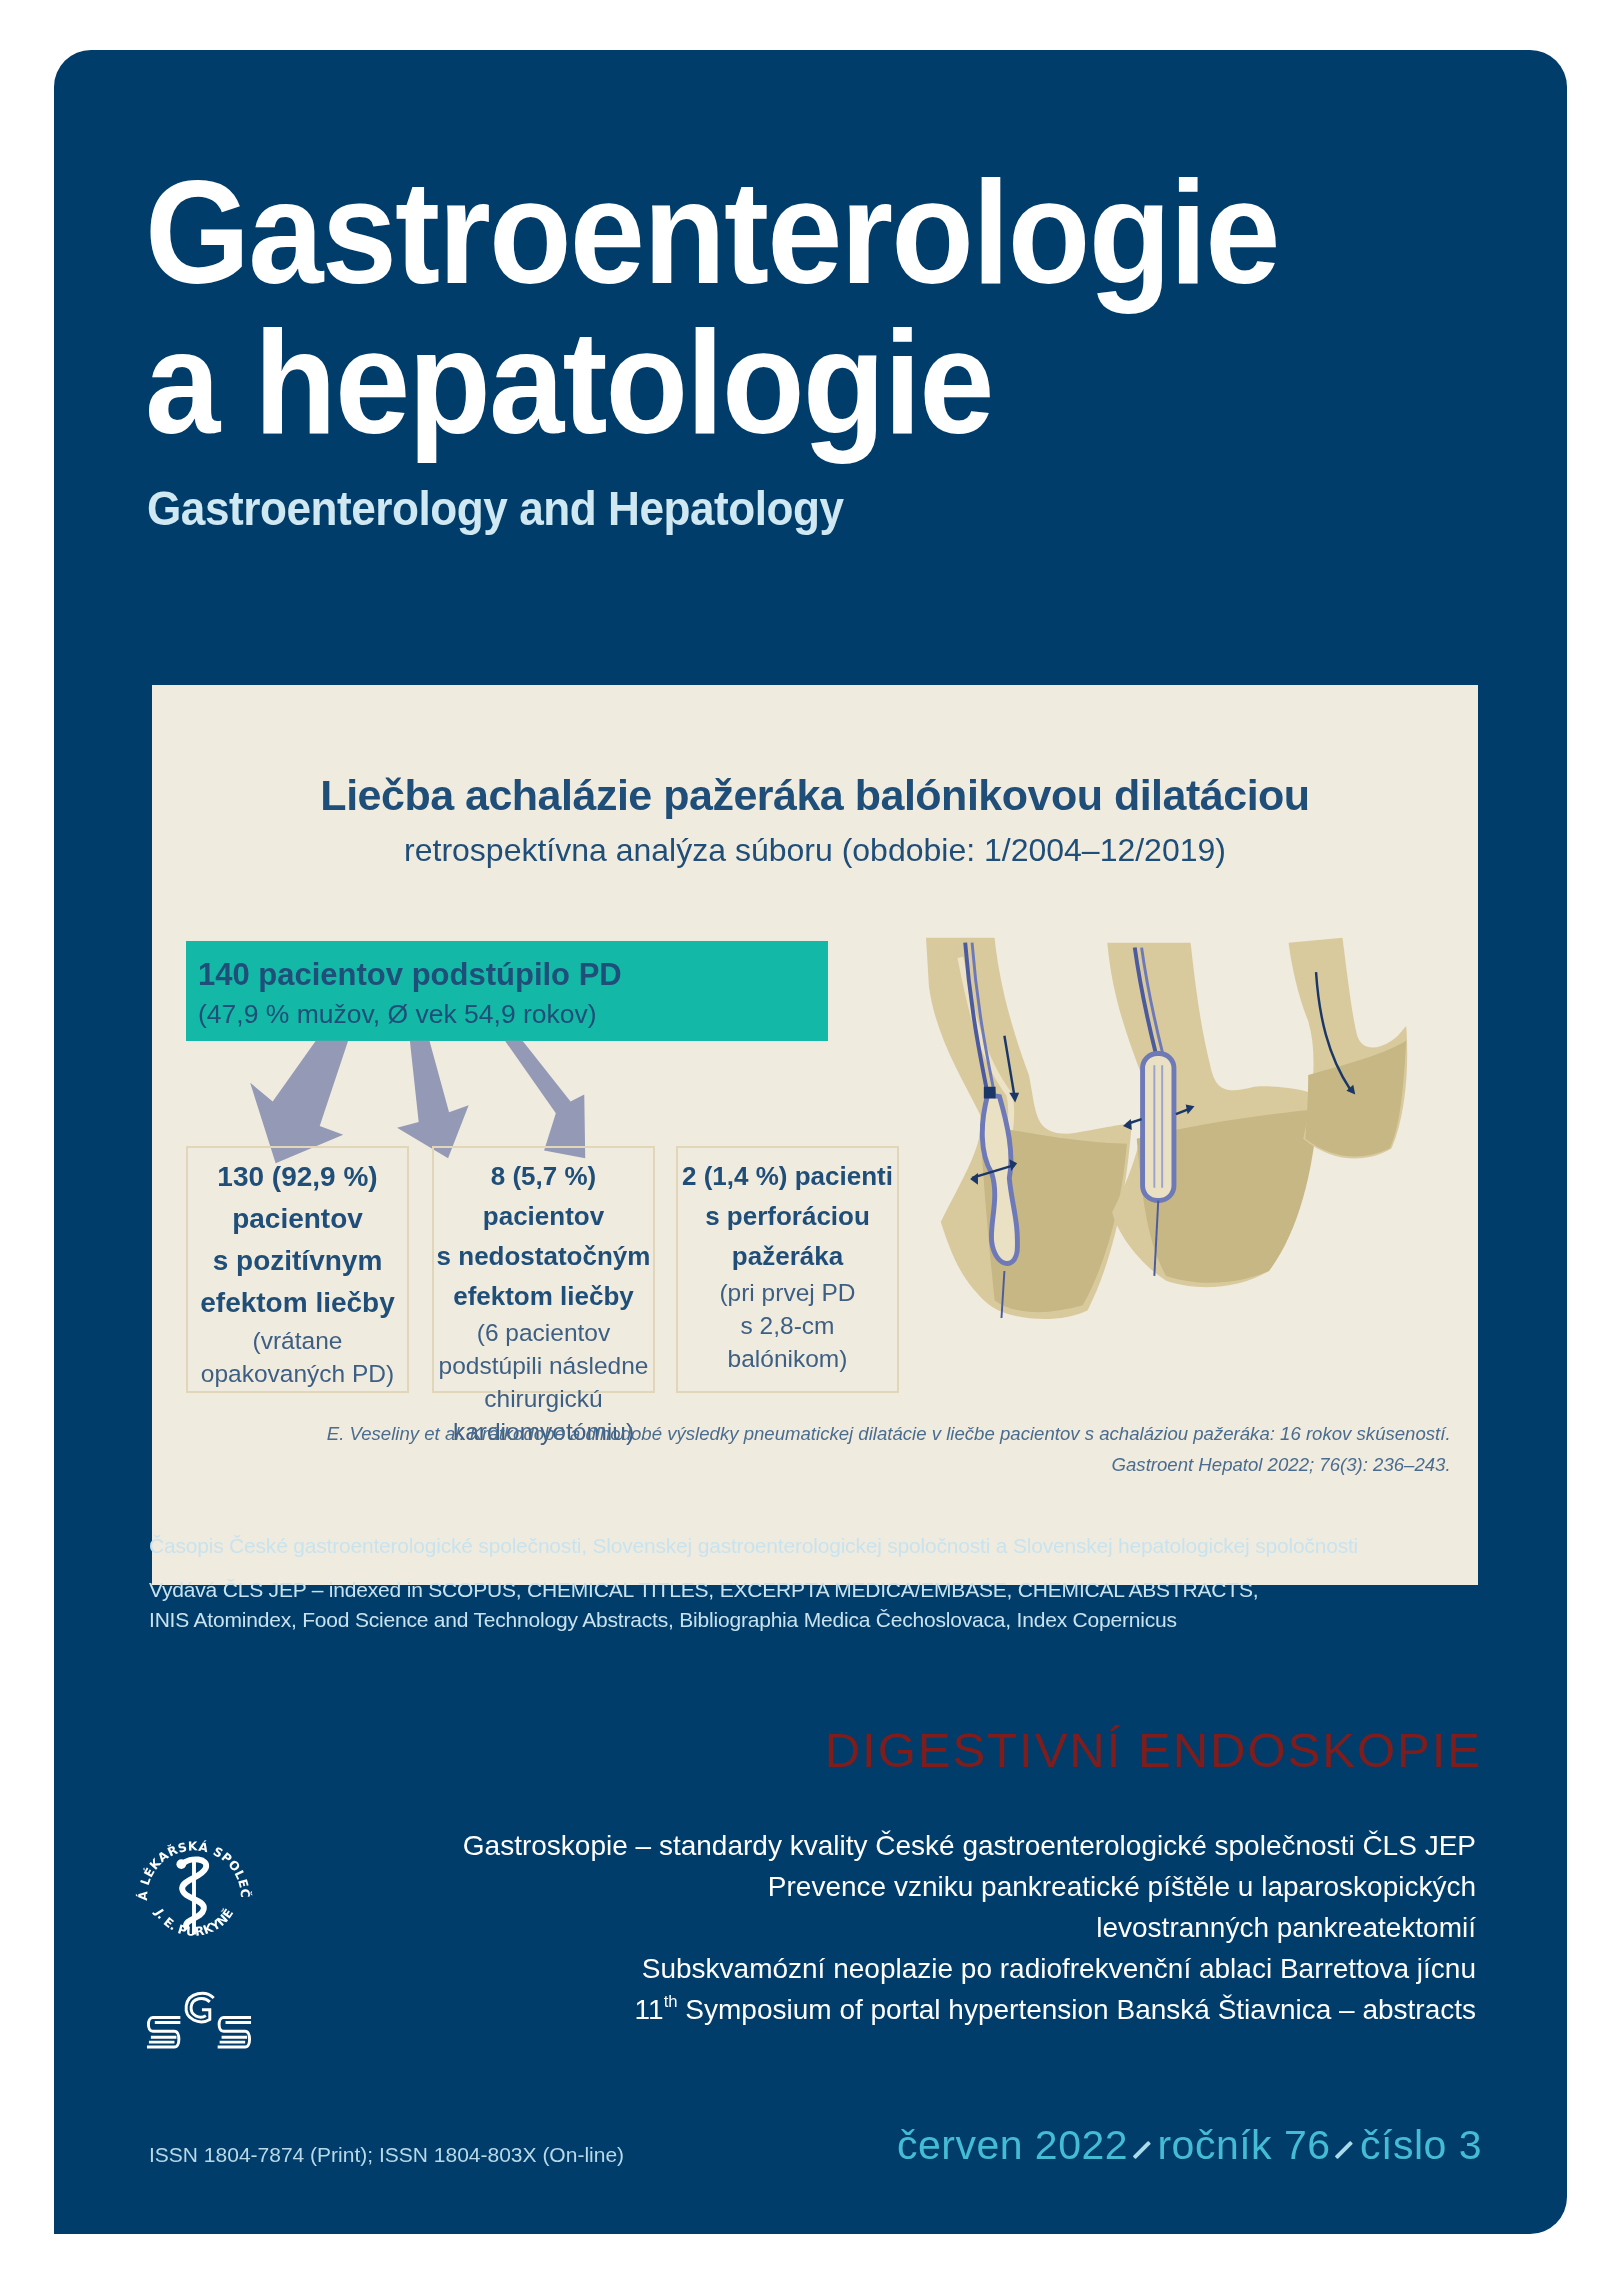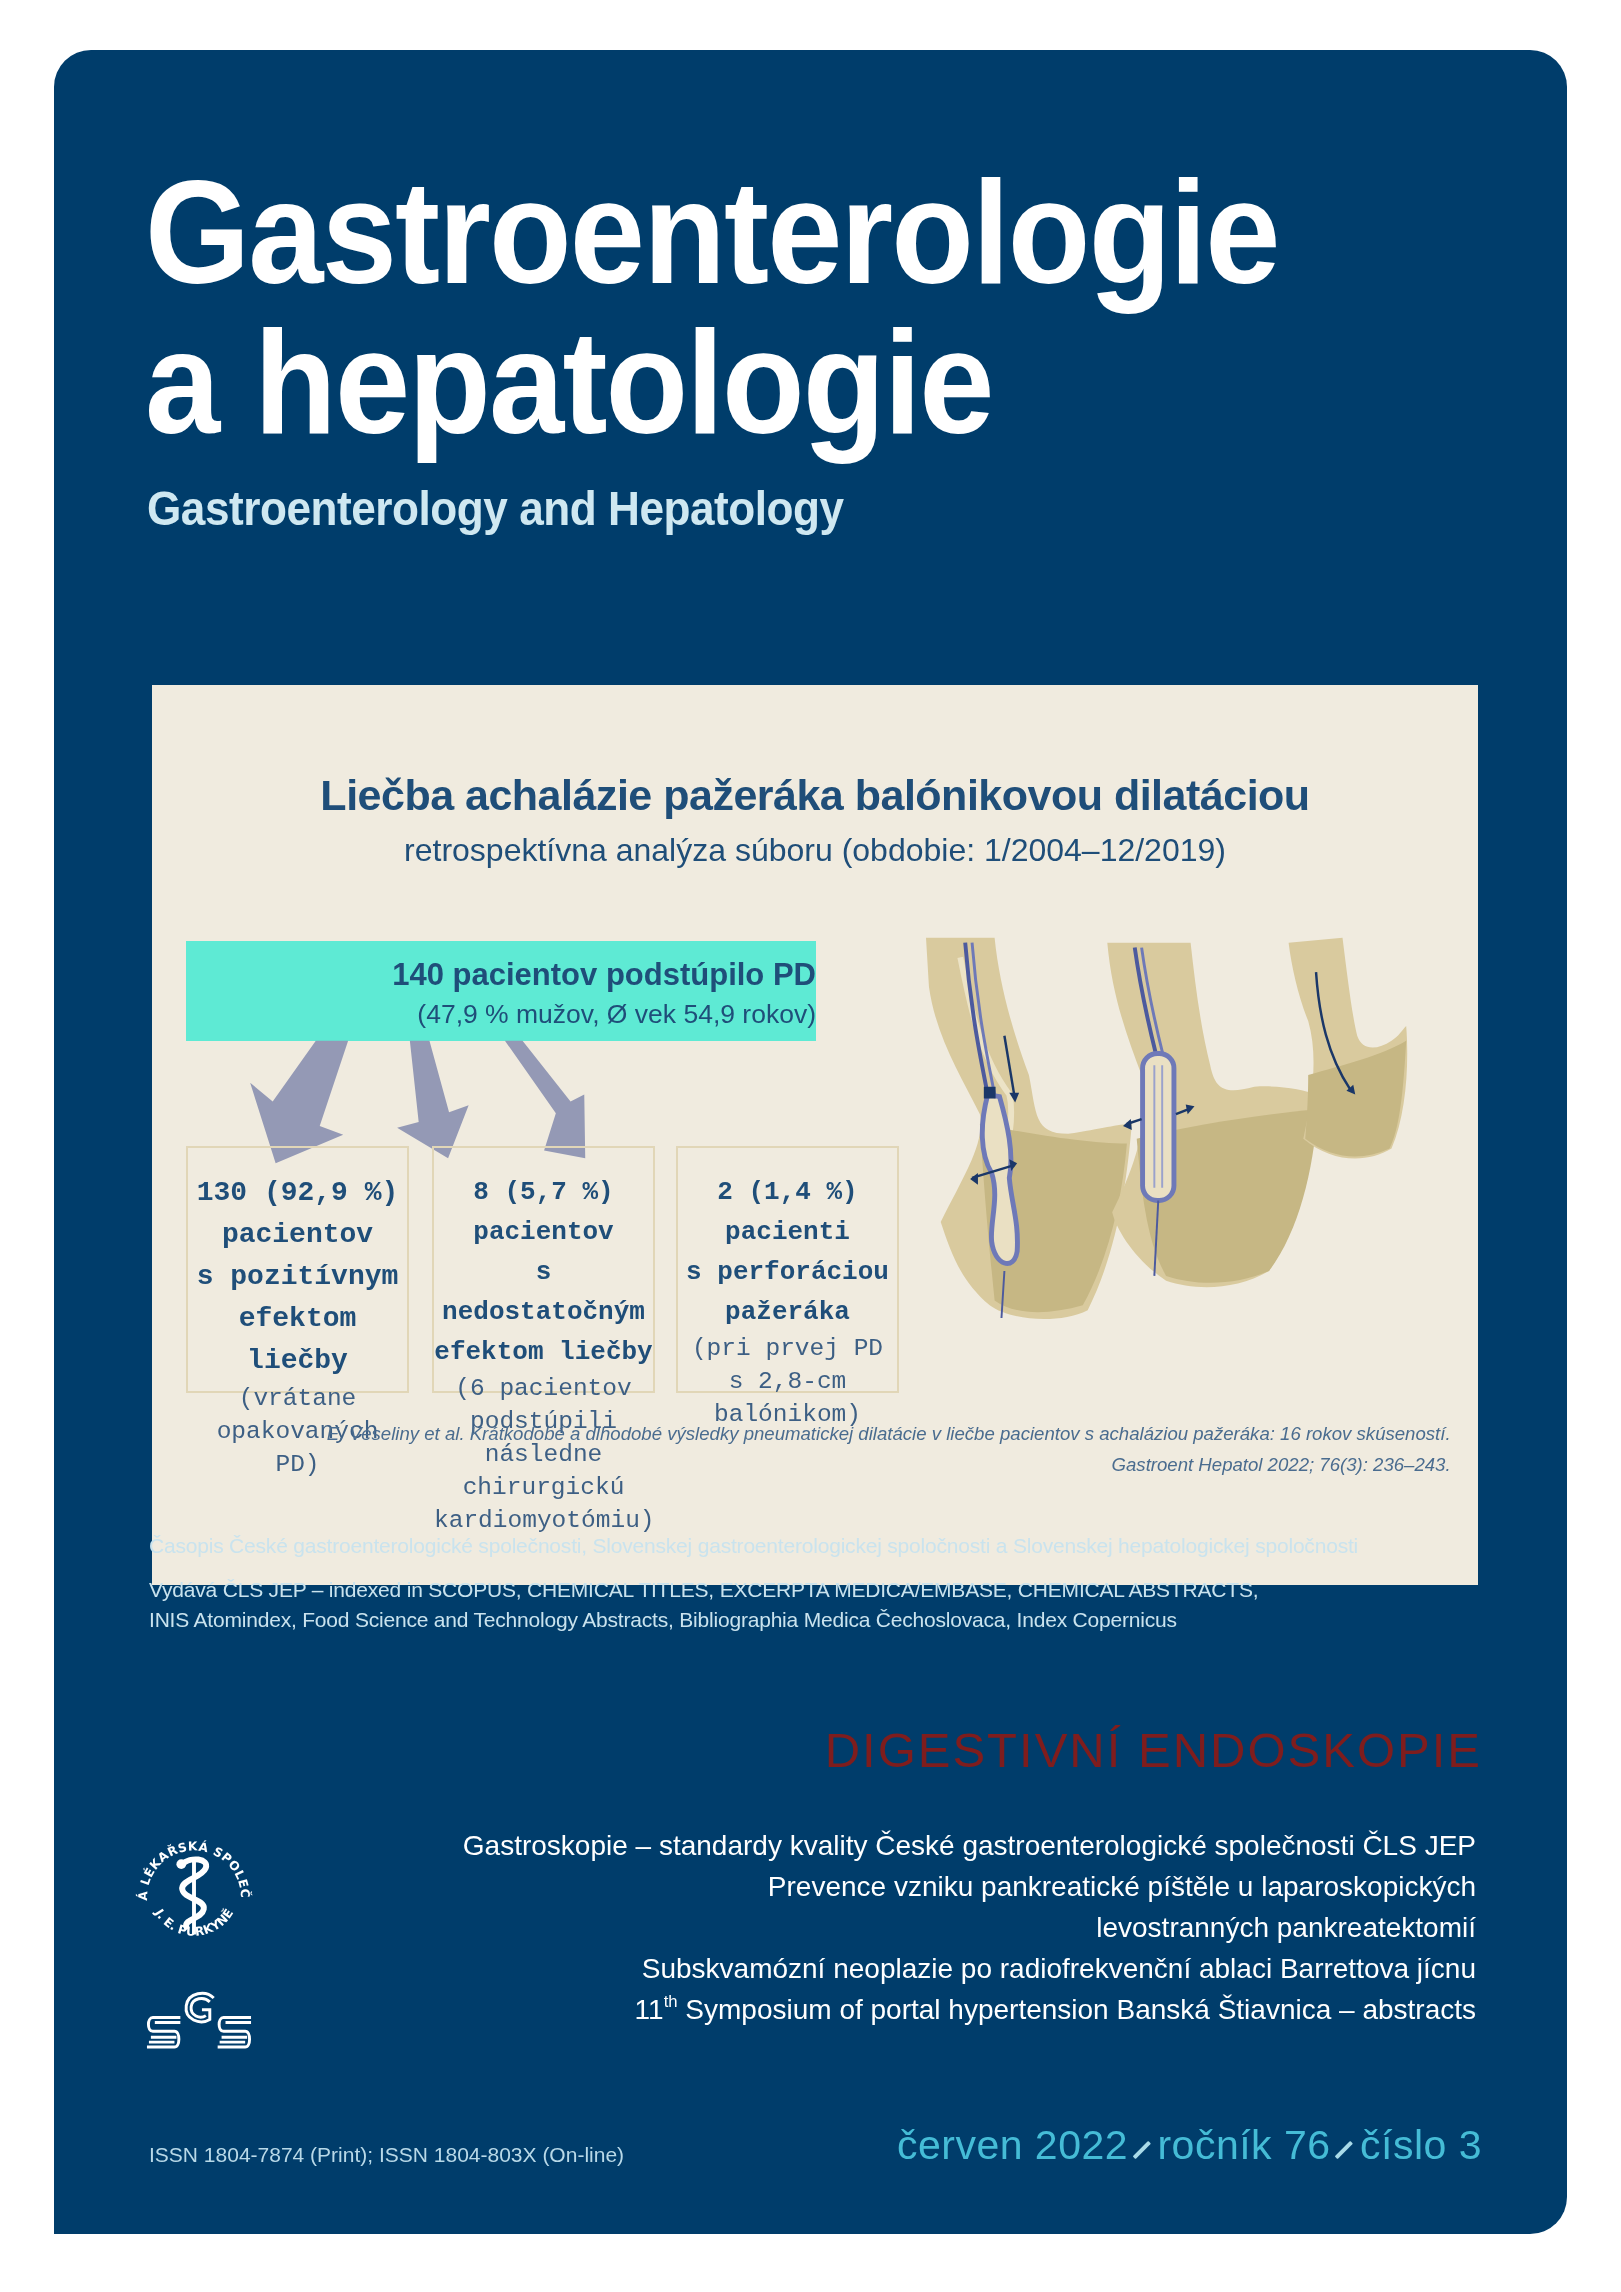--- a/index.html
+++ b/index.html
@@ -30,34 +30,34 @@
   .p-title {
     position: absolute; left: 0; width: 1326px; text-align: center; top: 86px;
     color: #1f4e79; font-weight: bold; font-size: 43px; letter-spacing: -0.5px;
   }
   .p-sub {
     position: absolute; left: 0; width: 1326px; text-align: center; top: 147px;
     color: #1f4e79; font-size: 32px;
   }
   .main-box {
     position: absolute; left: 34px; top: 256px; width: 630px; height: 100px;
-    background: #5eead4; text-align: right; color: #1f4e79;
+    background: #14b8a6; text-align: left; color: #1f4e79; padding-left: 12px;
   }
   .main-box .mb1 { font-weight: bold; font-size: 31px; margin-top: 15.7px; display: block; }
   .main-box .mb2 { font-size: 26.5px; margin-top: 5.9px; display: block; }
   .arrows { position: absolute; left: 0; top: 0; width: 1326px; height: 824px; pointer-events: none; }
   .res-box {
     position: absolute; top: 461px; height: 243px; width: 219px;
     border: 2.9px solid #e1d6b7; box-sizing: content-box; text-align: center; color: #1f4e79;
   }
   .res-box .b { font-weight: bold; font-size: 26px; line-height: 40px; display: block; }
   .res-box .r { font-size: 24.5px; line-height: 33px; display: block; color: #3d5f84; }
   .res-box .b.big { font-size: 28px; line-height: 42px; }
   .rb1 { left: 34px; } .rb2 { left: 280px; } .rb3 { left: 524px; }
-  .rb-inner { padding-top: 24px; font-family: Liberation Mono, monospace; }
+  .rb-inner { padding-top: 8px; }
   .citation {
     position: absolute; right: 27.4px; top: 733px; text-align: right; color: #4a6c8f;
     font-style: italic; font-size: 18.6px; line-height: 31px;
   }
   .illus { position: absolute; left: 769px; top: 243px; width: 549px; height: 392px; }
   .info {
     left: 149px; color: #c9e3ee; font-size: 21px; letter-spacing: -0.2px;
   }
   .i1 { top: 1534px; } .i2 { top: 1578px; } .i3 { top: 1608px; }
   .section {

